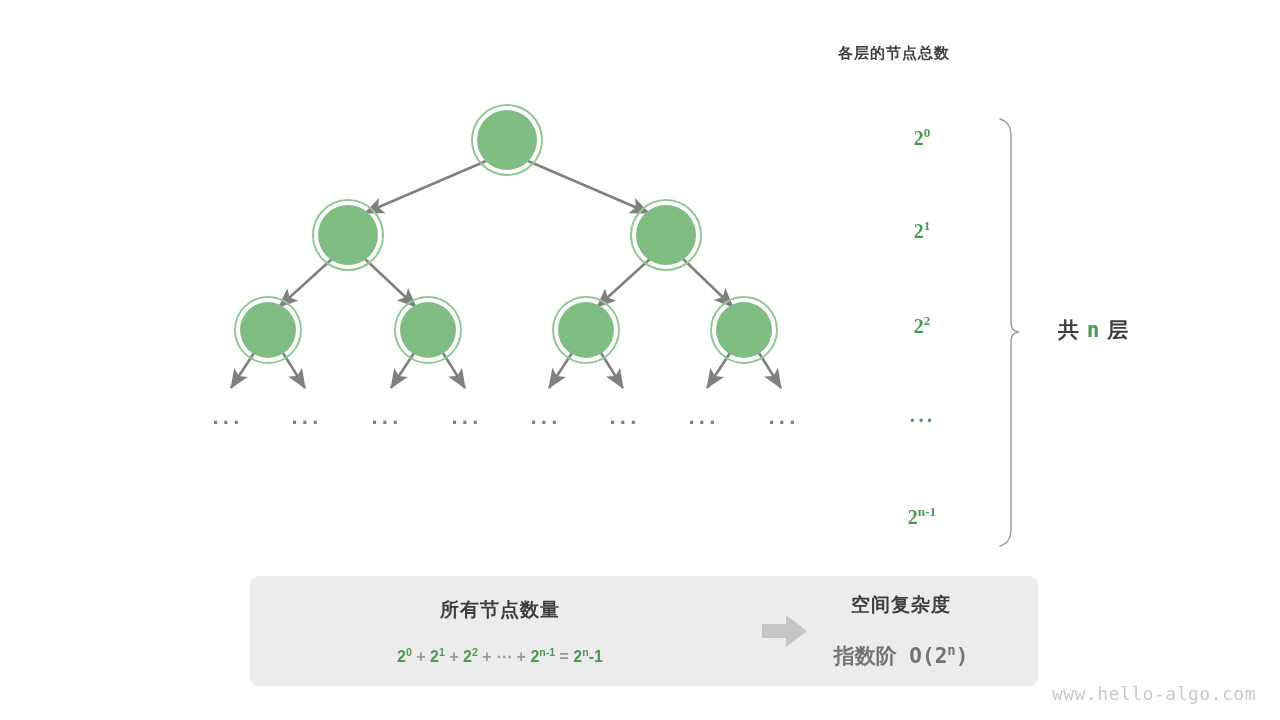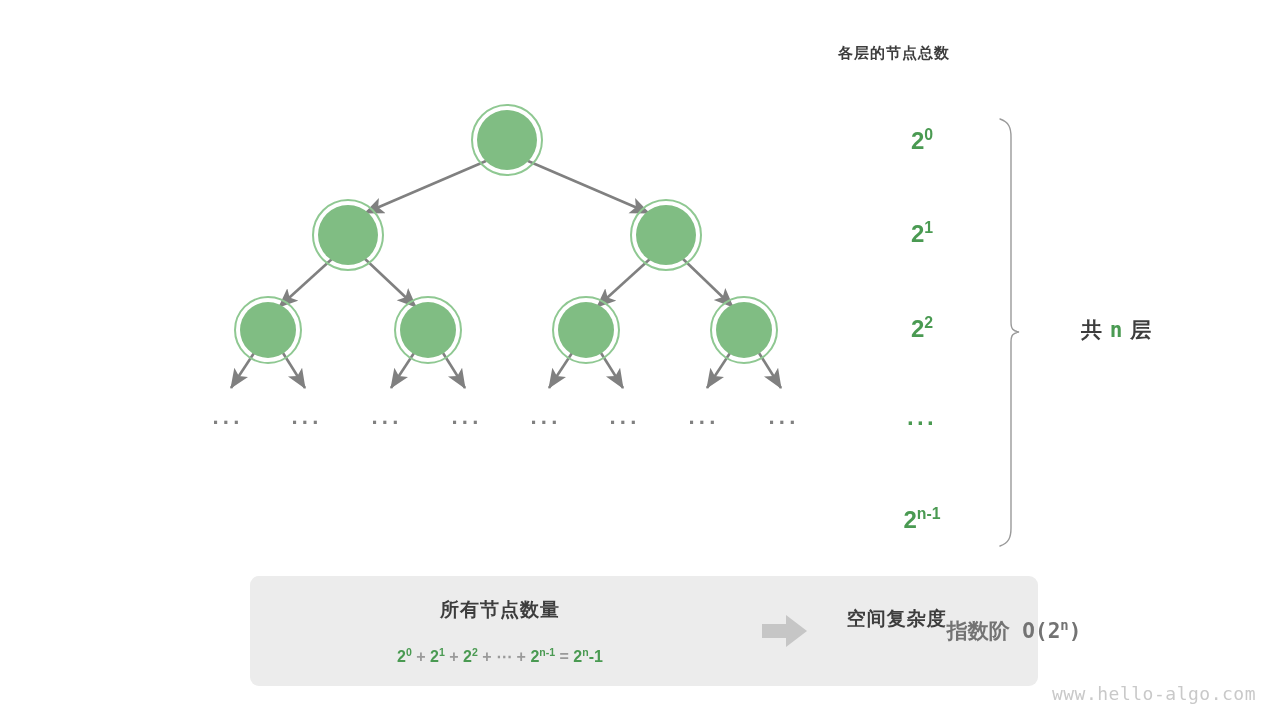--- a/index.html
+++ b/index.html
@@ -41,22 +41,22 @@
     color: #3d3d3d;
     letter-spacing: 1px;
     white-space: nowrap;
   }
 
   
   .level-label {
     position: absolute;
     width: 120px;
     text-align: center;
-    font-family: Liberation Sans, sans-serif;
-    font-size: 24px;
+    font-family: Liberation Serif, serif;
+    font-size: 20px;
     font-weight: bold;
     color: #4a9a52;
     white-space: nowrap;
   }
   .level-label sup {
     font-size: 0.66em;
     vertical-align: super;
     line-height: 0;
   }
   .level-label.dots {
@@ -66,21 +66,20 @@
   
   .total-layers {
     position: absolute;
     left: 1058px;
     top: 316px;
     font-size: 21px;
     font-weight: bold;
     color: #3d3d3d;
     white-space: nowrap;
     letter-spacing: 1px;
-    margin-left: 23px;
   }
   .total-layers .hl {
     color: #4a9a52;
     font-family: "DejaVu Sans Mono", "Liberation Mono", monospace;
   }
 
   
   .leaf-dots {
     position: absolute;
     top: 412px;
@@ -109,26 +108,26 @@
     top: 576px;
     width: 500px;
     height: 110px;
     display: flex;
     flex-direction: column;
     align-items: center;
     justify-content: center;
   }
   .sum-right {
     position: absolute;
-    left: 855px;
+    left: 792px;
     top: 576px;
     width: 218px;
     height: 110px;
     display: flex;
-    flex-direction: row;
+    flex-direction: column;
     align-items: center;
     justify-content: center;
   }
   .sum-heading {
     font-size: 19px;
     font-weight: bold;
     color: #3d3d3d;
     letter-spacing: 1px;
     margin-bottom: 24px;
     white-space: nowrap;

